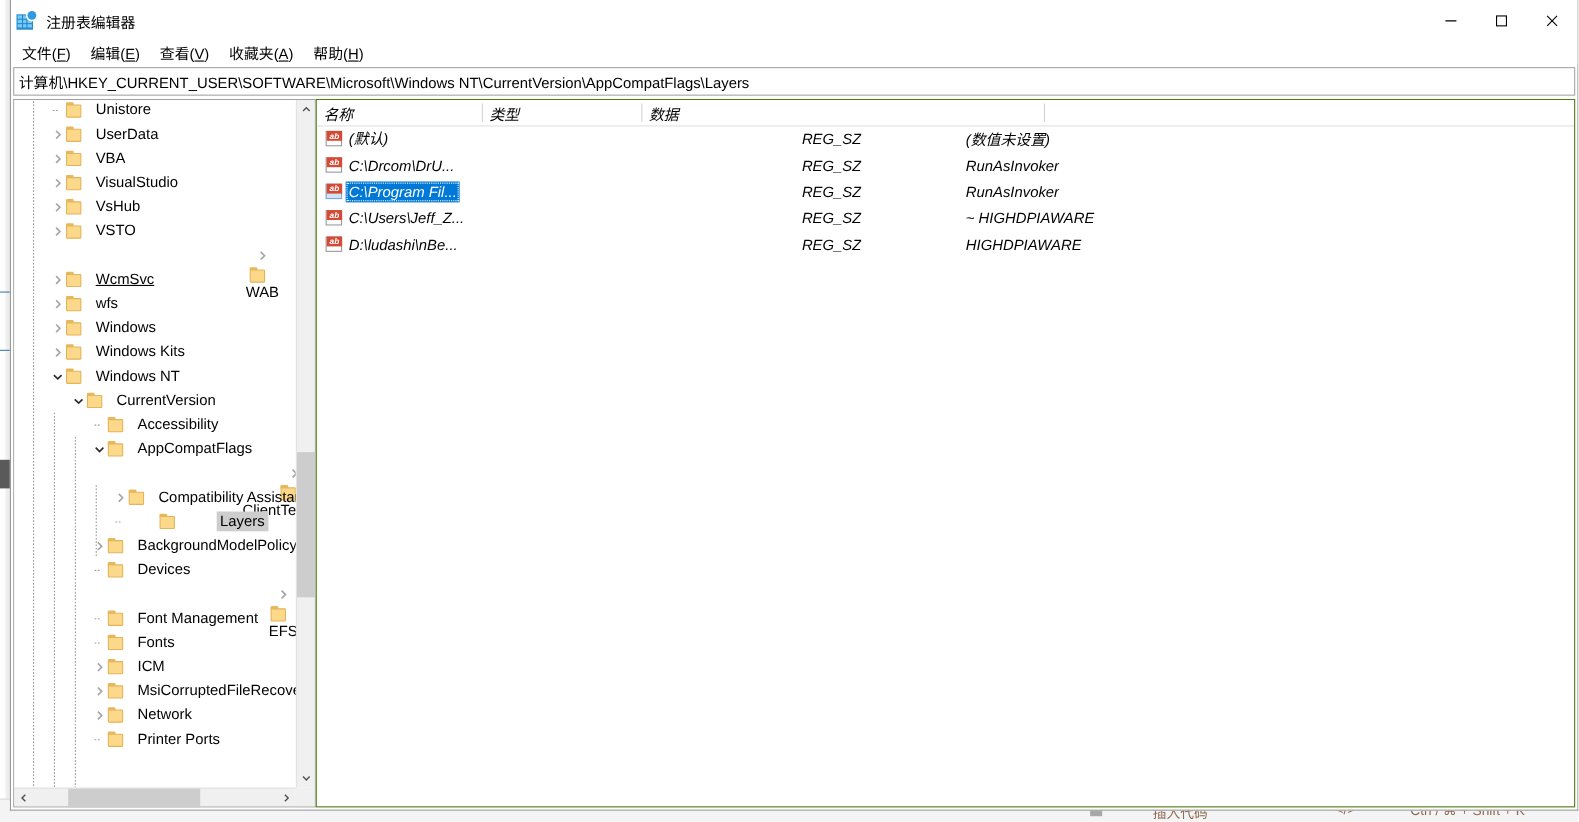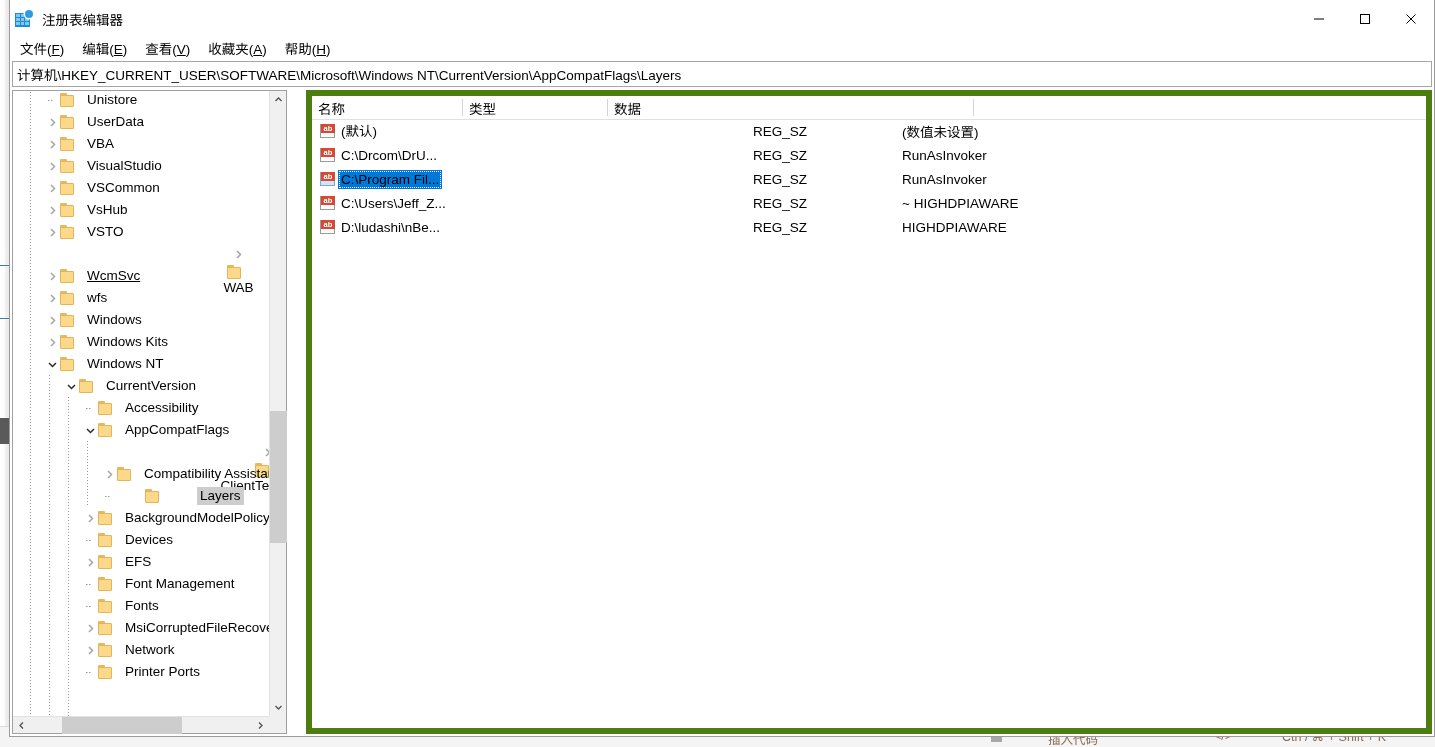--- a/index.html
+++ b/index.html
@@ -310,26 +310,27 @@
     position: absolute;
     background: #cdcdcd;
     cursor: default;
   }
   .sb-v .sb-thumb { left: 0; width: 17px; }
   .sb-h .sb-thumb { top: 0; height: 17px; }
 
   
   #list-pane {
     flex: 1;
-    margin-left: 19px;
-    border: 6px solid #4d7c0f;
+    margin-left: 0;
+    border: 1px solid #4d7c0f;
     background: #ffffff;
     box-sizing: border-box;
     position: relative;
     overflow: hidden;
+    font-style: italic;
   }
   #list-header {
     height: 23px;
     background: #ffffff;
     border-bottom: 1px solid #e0e0e0;
     position: relative;
   }
   .col-head {
     position: absolute;
     top: 0;
@@ -397,21 +398,21 @@
     overflow: hidden;
     color: #000000;
   }
   .cell.name { left: 26px; }
   .cell.name .nm {
     padding: 1px 3px;
     line-height: 17px;
   }
   .list-row.selected .cell.name .nm {
     background: #0078d7;
-    color: #000000;
+    color: #ffffff;
     outline: 1px dotted #ffffff;
     outline-offset: -2px;
   }
   .cell.type { left: 441px; }
   .cell.data { left: 590px; }
 </style>
 </head>
 <body>
 
 <div id="bg-layer">
@@ -544,109 +545,97 @@
             <div class="tree-row" style="padding-left: 31px;">
               <span class="twisty">
                 <svg width="11" height="11" viewBox="0 0 11 11">
                   <path d="M4 2 L7.5 5.5 L4 9" fill="none" stroke="#a6a6a6" stroke-width="1.5"></path>
                 </svg>
               </span>
               <span class="folder">
                 <span class="tab"></span>
                 <span class="body"></span>
               </span>
-              <span class="label">VSCommon</span>
+              <span class="label">VsHub</span>
             </div>
             <div class="tree-row" style="padding-left: 31px;">
               <span class="twisty">
                 <svg width="11" height="11" viewBox="0 0 11 11">
                   <path d="M4 2 L7.5 5.5 L4 9" fill="none" stroke="#a6a6a6" stroke-width="1.5"></path>
                 </svg>
               </span>
               <span class="folder">
                 <span class="tab"></span>
                 <span class="body"></span>
               </span>
-              <span class="label">VsHub</span>
+              <span class="label">VSTO</span>
+            </div>
+            <div class="tree-row" style="padding-left: 31px; flex-direction: column;">
+              <span class="twisty">
+                <svg width="11" height="11" viewBox="0 0 11 11">
+                  <path d="M4 2 L7.5 5.5 L4 9" fill="none" stroke="#a6a6a6" stroke-width="1.5"></path>
+                </svg>
+              </span>
+              <span class="folder">
+                <span class="tab"></span>
+                <span class="body"></span>
+              </span>
+              <span class="label">WAB</span>
+            </div>
+            <div class="tree-row" style="padding-left: 31px; text-decoration: underline;">
+              <span class="twisty">
+                <svg width="11" height="11" viewBox="0 0 11 11">
+                  <path d="M4 2 L7.5 5.5 L4 9" fill="none" stroke="#a6a6a6" stroke-width="1.5"></path>
+                </svg>
+              </span>
+              <span class="folder">
+                <span class="tab"></span>
+                <span class="body"></span>
+              </span>
+              <span class="label">WcmSvc</span>
             </div>
             <div class="tree-row" style="padding-left: 31px;">
               <span class="twisty">
                 <svg width="11" height="11" viewBox="0 0 11 11">
                   <path d="M4 2 L7.5 5.5 L4 9" fill="none" stroke="#a6a6a6" stroke-width="1.5"></path>
                 </svg>
               </span>
               <span class="folder">
                 <span class="tab"></span>
                 <span class="body"></span>
               </span>
-              <span class="label">VSTO</span>
-            </div>
-            <div class="tree-row" style="padding-left: 31px; flex-direction: column;">
-              <span class="twisty">
-                <svg width="11" height="11" viewBox="0 0 11 11">
-                  <path d="M4 2 L7.5 5.5 L4 9" fill="none" stroke="#a6a6a6" stroke-width="1.5"></path>
-                </svg>
-              </span>
-              <span class="folder">
-                <span class="tab"></span>
-                <span class="body"></span>
-              </span>
-              <span class="label">WAB</span>
-            </div>
-            <div class="tree-row" style="padding-left: 31px; text-decoration: underline;">
-              <span class="twisty">
-                <svg width="11" height="11" viewBox="0 0 11 11">
-                  <path d="M4 2 L7.5 5.5 L4 9" fill="none" stroke="#a6a6a6" stroke-width="1.5"></path>
-                </svg>
-              </span>
-              <span class="folder">
-                <span class="tab"></span>
-                <span class="body"></span>
-              </span>
-              <span class="label">WcmSvc</span>
+              <span class="label">wfs</span>
             </div>
             <div class="tree-row" style="padding-left: 31px;">
               <span class="twisty">
                 <svg width="11" height="11" viewBox="0 0 11 11">
                   <path d="M4 2 L7.5 5.5 L4 9" fill="none" stroke="#a6a6a6" stroke-width="1.5"></path>
                 </svg>
               </span>
               <span class="folder">
                 <span class="tab"></span>
                 <span class="body"></span>
               </span>
-              <span class="label">wfs</span>
+              <span class="label">Windows</span>
             </div>
             <div class="tree-row" style="padding-left: 31px;">
               <span class="twisty">
                 <svg width="11" height="11" viewBox="0 0 11 11">
                   <path d="M4 2 L7.5 5.5 L4 9" fill="none" stroke="#a6a6a6" stroke-width="1.5"></path>
                 </svg>
               </span>
               <span class="folder">
                 <span class="tab"></span>
                 <span class="body"></span>
               </span>
-              <span class="label">Windows</span>
+              <span class="label">Windows Kits</span>
             </div>
             <div class="tree-row" style="padding-left: 31px;">
               <span class="twisty">
                 <svg width="11" height="11" viewBox="0 0 11 11">
-                  <path d="M4 2 L7.5 5.5 L4 9" fill="none" stroke="#a6a6a6" stroke-width="1.5"></path>
-                </svg>
-              </span>
-              <span class="folder">
-                <span class="tab"></span>
-                <span class="body"></span>
-              </span>
-              <span class="label">Windows Kits</span>
-            </div>
-            <div class="tree-row" style="padding-left: 31px;">
-              <span class="twisty">
-                <svg width="11" height="11" viewBox="0 0 11 11">
                   <path d="M2 4 L5.5 7.5 L9 4" fill="none" stroke="#2b2b2b" stroke-width="1.5"></path>
                 </svg>
               </span>
               <span class="folder">
                 <span class="tab"></span>
                 <span class="body"></span>
               </span>
               <span class="label">Windows NT</span>
             </div>
             <div class="tree-row" style="padding-left: 50px;">
@@ -738,55 +727,67 @@
                 <svg width="11" height="11" viewBox="0 0 11 11">
                   <path d="M1 5.5 H7" stroke="#9a9a9a" stroke-width="1" stroke-dasharray="1.5 1.5"></path>
                 </svg>
               </span>
               <span class="folder">
                 <span class="tab"></span>
                 <span class="body"></span>
               </span>
               <span class="label">Devices</span>
             </div>
+            <div class="tree-row" style="padding-left: 69px; flex-direction: column;">
+              <span class="twisty">
+                <svg width="11" height="11" viewBox="0 0 11 11">
+                  <path d="M4 2 L7.5 5.5 L4 9" fill="none" stroke="#a6a6a6" stroke-width="1.5"></path>
+                </svg>
+              </span>
+              <span class="folder">
+                <span class="tab"></span>
+                <span class="body"></span>
+              </span>
+              <span class="label">EFS</span>
+            </div>
             <div class="tree-row" style="padding-left: 69px;">
               <span class="twisty">
                 <svg width="11" height="11" viewBox="0 0 11 11">
-                  <path d="M4 2 L7.5 5.5 L4 9" fill="none" stroke="#a6a6a6" stroke-width="1.5"></path>
-                </svg>
-              </span>
-              <span class="folder">
-                <span class="tab"></span>
-                <span class="body"></span>
-              </span>
-              <span class="label">EFS</span>
+                  <path d="M1 5.5 H7" stroke="#9a9a9a" stroke-width="1" stroke-dasharray="1.5 1.5"></path>
+                </svg>
+              </span>
+              <span class="folder">
+                <span class="tab"></span>
+                <span class="body"></span>
+              </span>
+              <span class="label">Font Management</span>
             </div>
             <div class="tree-row" style="padding-left: 69px;">
               <span class="twisty">
                 <svg width="11" height="11" viewBox="0 0 11 11">
                   <path d="M1 5.5 H7" stroke="#9a9a9a" stroke-width="1" stroke-dasharray="1.5 1.5"></path>
                 </svg>
               </span>
               <span class="folder">
                 <span class="tab"></span>
                 <span class="body"></span>
               </span>
-              <span class="label">Font Management</span>
+              <span class="label">Fonts</span>
             </div>
             <div class="tree-row" style="padding-left: 69px;">
               <span class="twisty">
                 <svg width="11" height="11" viewBox="0 0 11 11">
-                  <path d="M1 5.5 H7" stroke="#9a9a9a" stroke-width="1" stroke-dasharray="1.5 1.5"></path>
-                </svg>
-              </span>
-              <span class="folder">
-                <span class="tab"></span>
-                <span class="body"></span>
-              </span>
-              <span class="label">Fonts</span>
+                  <path d="M4 2 L7.5 5.5 L4 9" fill="none" stroke="#a6a6a6" stroke-width="1.5"></path>
+                </svg>
+              </span>
+              <span class="folder">
+                <span class="tab"></span>
+                <span class="body"></span>
+              </span>
+              <span class="label">ICM</span>
             </div>
             <div class="tree-row" style="padding-left: 69px;">
               <span class="twisty">
                 <svg width="11" height="11" viewBox="0 0 11 11">
                   <path d="M4 2 L7.5 5.5 L4 9" fill="none" stroke="#a6a6a6" stroke-width="1.5"></path>
                 </svg>
               </span>
               <span class="folder">
                 <span class="tab"></span>
                 <span class="body"></span>

